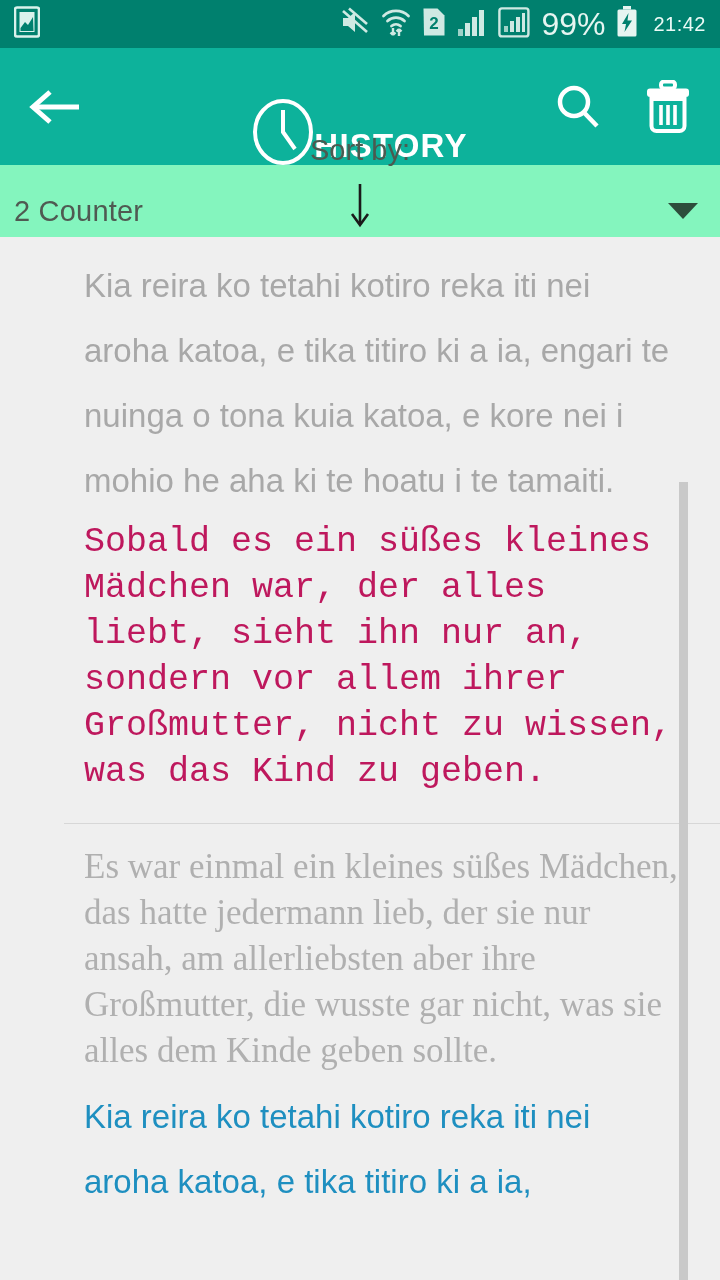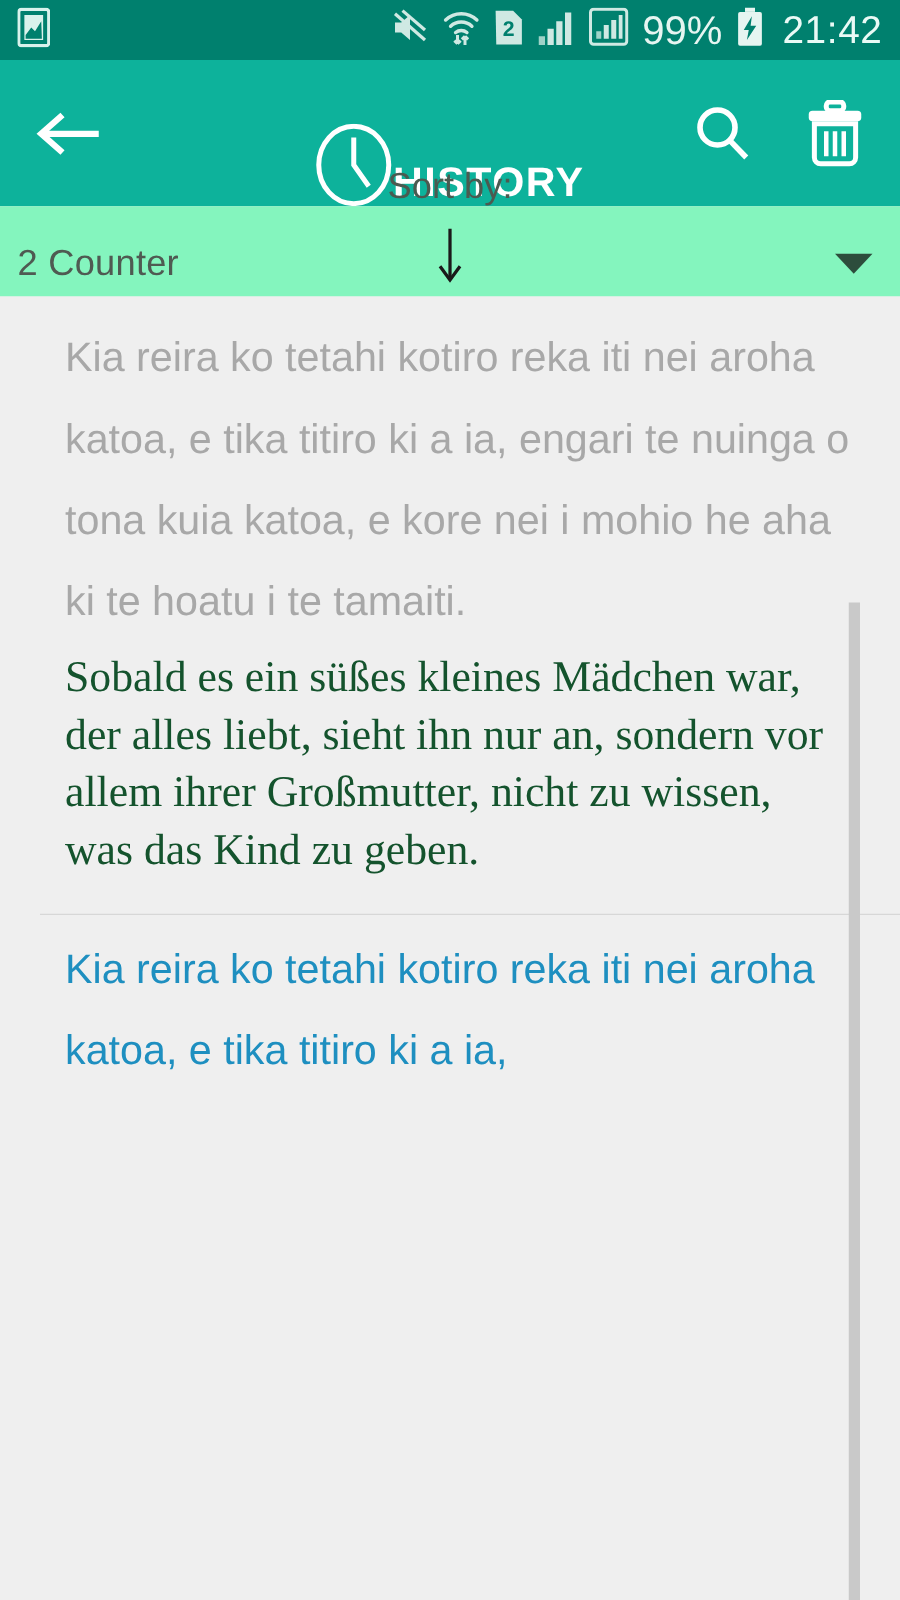--- a/index.html
+++ b/index.html
@@ -13,21 +13,21 @@
 
   
   .statusbar{
     height:48px; background:#00806e; display:flex; align-items:center;
     padding:0 14px 0 14px; color:#d9f2ec;
   }
   .sb-left{ display:flex; align-items:center; }
   .sb-right{ margin-left:auto; display:flex; align-items:center; gap:11px; }
   .sb-icon{ display:block; }
   .sb-text{ font-size:32px; letter-spacing:0px; color:#e6f5f1; font-weight:400; }
-  .sb-clock{ font-size:31px; color:#eafaf6; letter-spacing:0.5px; margin-left:4px;}
+  .sb-clock{ font-size:20px; color:#eafaf6; letter-spacing:0.5px; margin-left:4px;}
 
   
   .appbar{
     height:117px; background:#0db29b; display:flex; align-items:center;
     padding:0 24px; position:relative;
   }
   .ab-back{ width:62px; height:62px; display:flex; align-items:center; justify-content:center; }
   .ab-title-wrap{
     position:absolute; left:0; right:0; top:0; bottom:0;
     display:flex; align-items:flex-end; justify-content:center; 
@@ -51,33 +51,33 @@
     pointer-events:none;
     flex-direction:column;
   }
   .sort-label{ font-size:29px; color:#4b5a50; }
   .sort-value{ font-size:36px; color:#2d4d3c; font-weight:bold; margin-left:6px; }
   .sort-caret{ margin-left:auto; padding-right:6px; display:flex; align-items:center; z-index:2;}
 
   
   .list{
     position:absolute; top:237px; left:0; right:0; bottom:0;
-    background:#efefef; overflow:hidden;
+    background:#efefef; overflow:hidden;padding-left:32px;
   }
   .card{ position:relative; padding:0 40px 0 52px; }
   .divider{
     height:1px; background:#d7d7d7; margin:0 0 0 32px;
   }
   .src-sans{
     font-family:"Liberation Sans", sans-serif;
     font-size:33px; line-height:65px; color:#a8a8a8; letter-spacing:0px;
   }
   .trg-serif{
-    font-family:Liberation Serif, serif;
-    font-size:35px; line-height:46px; color:#14532d; letter-spacing:0px;
+    font-family:Liberation Mono, monospace;
+    font-size:35px; line-height:46px; color:#be185d; letter-spacing:0px;
   }
   .src-serif{
     font-family:"Liberation Serif", serif;
     font-size:35px; line-height:46px; color:#b0b0b0; letter-spacing:0px;
   }
   .trg-sans{
     font-family:"Liberation Sans", sans-serif;
     font-size:33px; line-height:65px; color:#1e8fc0; letter-spacing:0px;
   }
   .card-1-src{ padding-top:16px; }
@@ -219,19 +219,20 @@
   <div class="list">
 
     <div class="card">
       <div class="src-sans card-1-src">Kia reira ko tetahi kotiro reka iti nei aroha katoa, e tika titiro ki a ia, engari te nuinga o tona kuia katoa, e kore nei i mohio he aha ki te hoatu i te tamaiti.</div>
       <div class="trg-serif card-1-trg">Sobald es ein süßes kleines Mädchen war, der alles liebt, sieht ihn nur an, sondern vor allem ihrer Großmutter, nicht zu wissen, was das Kind zu geben.</div>
     </div>
 
     <div class="divider"></div>
 
     <div class="card">
+      <div class="src-serif card-2-src">Es war einmal ein kleines süßes Mädchen, das hatte jedermann lieb, der sie nur ansah, am allerliebsten aber ihre Großmutter, die wusste gar nicht, was sie alles dem Kinde geben sollte.</div>
       <div class="trg-sans card-2-trg">Kia reira ko tetahi kotiro reka iti nei aroha katoa, e tika titiro ki a ia,</div>
     </div>
 
     <div class="scrollbar"></div>
   </div>
 
 </div>
 
 </body></html>

